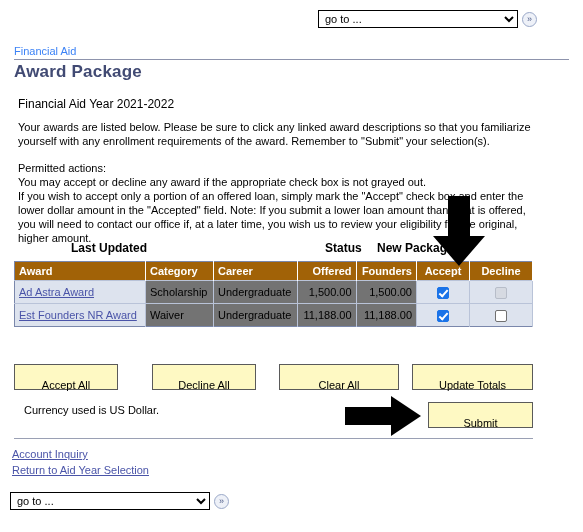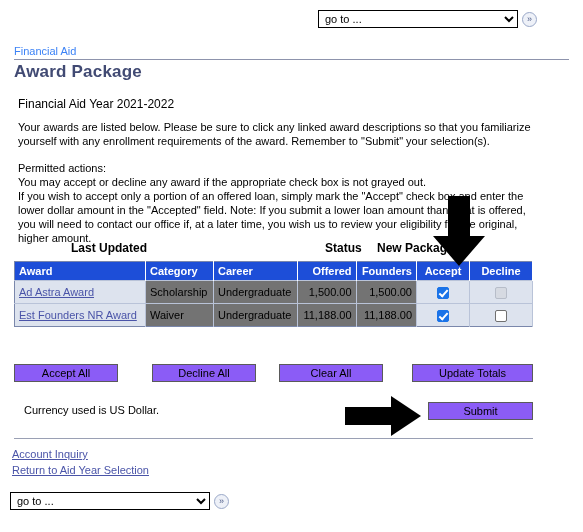--- a/index.html
+++ b/index.html
@@ -113,21 +113,21 @@
   .award-table {
     position: absolute;
     top: 261px;
     left: 14px;
     width: 519px;
     border-collapse: collapse;
     font-size: 11px;
     border: 1px solid #7a87ab;
   }
   .award-table th {
-    background: #1d4ed8;
+    background: #a16207;
     color: #ffffff;
     font-weight: bold;
     font-size: 11px;
     text-align: left;
     padding: 2px 4px;
     height: 14px;
     border-right: 1px solid #ffffff;
     white-space: nowrap;
   }
   .award-table th.num { text-align: right; }
@@ -199,34 +199,34 @@
   .cb.disabled {
     background: #d6dae2;
     border: 1px solid #b7bdc9;
     border-radius: 2px;
   }
 
   
   .btn {
     position: absolute;
     height: 18px;
-    background: #8b5cf6;
+    background: #fef9c3;
     border: 1px solid #5a5a5a;
     font-family: "Liberation Sans", sans-serif;
     font-size: 11px;
     color: #000;
     text-align: center;
     line-height: 16px;
     cursor: pointer;
     box-sizing: border-box;
-    padding: 0;
+    padding: 12px;
   }
   #btn-accept-all { top: 364px; left: 14px; width: 104px; }
   #btn-decline-all { top: 364px; left: 152px; width: 104px; }
-  #btn-clear-all { top: 364px; left: 279px; width: 104px; }
+  #btn-clear-all { top: 364px; left: 279px; width: 120px; }
   #btn-update-totals { top: 364px; left: 412px; width: 121px; }
   #btn-submit { top: 402px; left: 428px; width: 105px; }
 
   .currency-note {
     position: absolute;
     top: 404px;
     left: 24px;
     font-size: 11px;
   }
 

